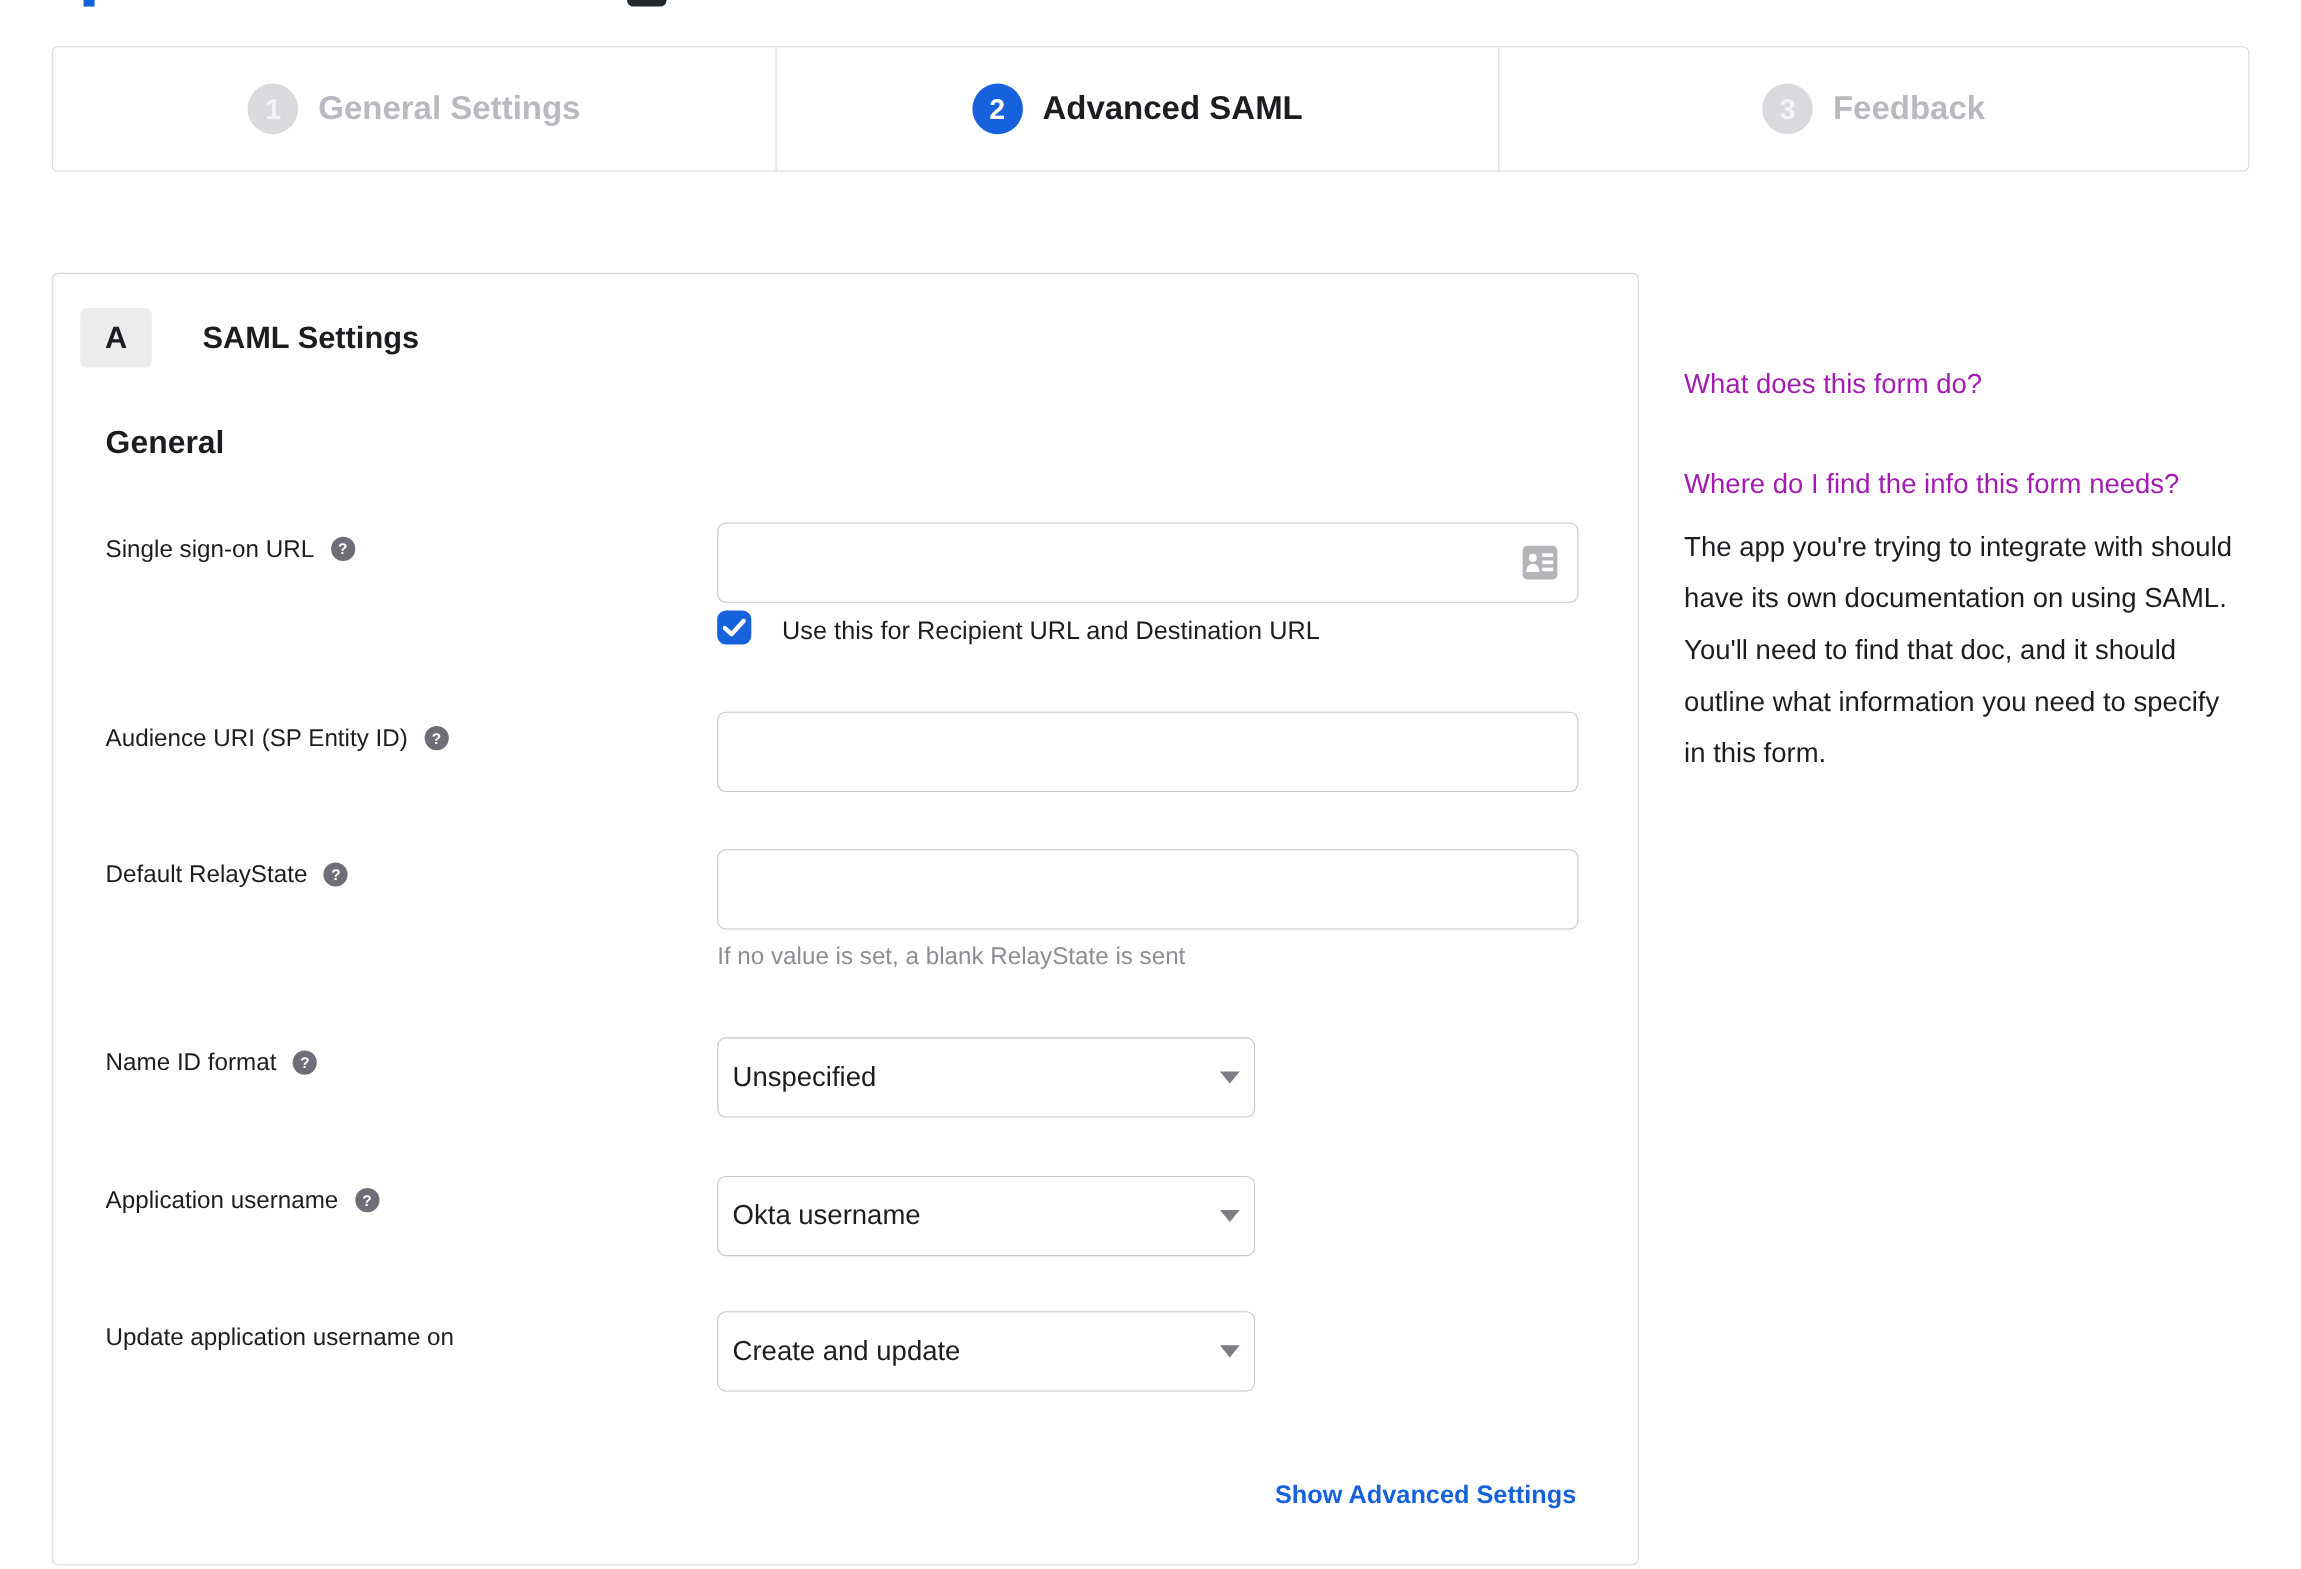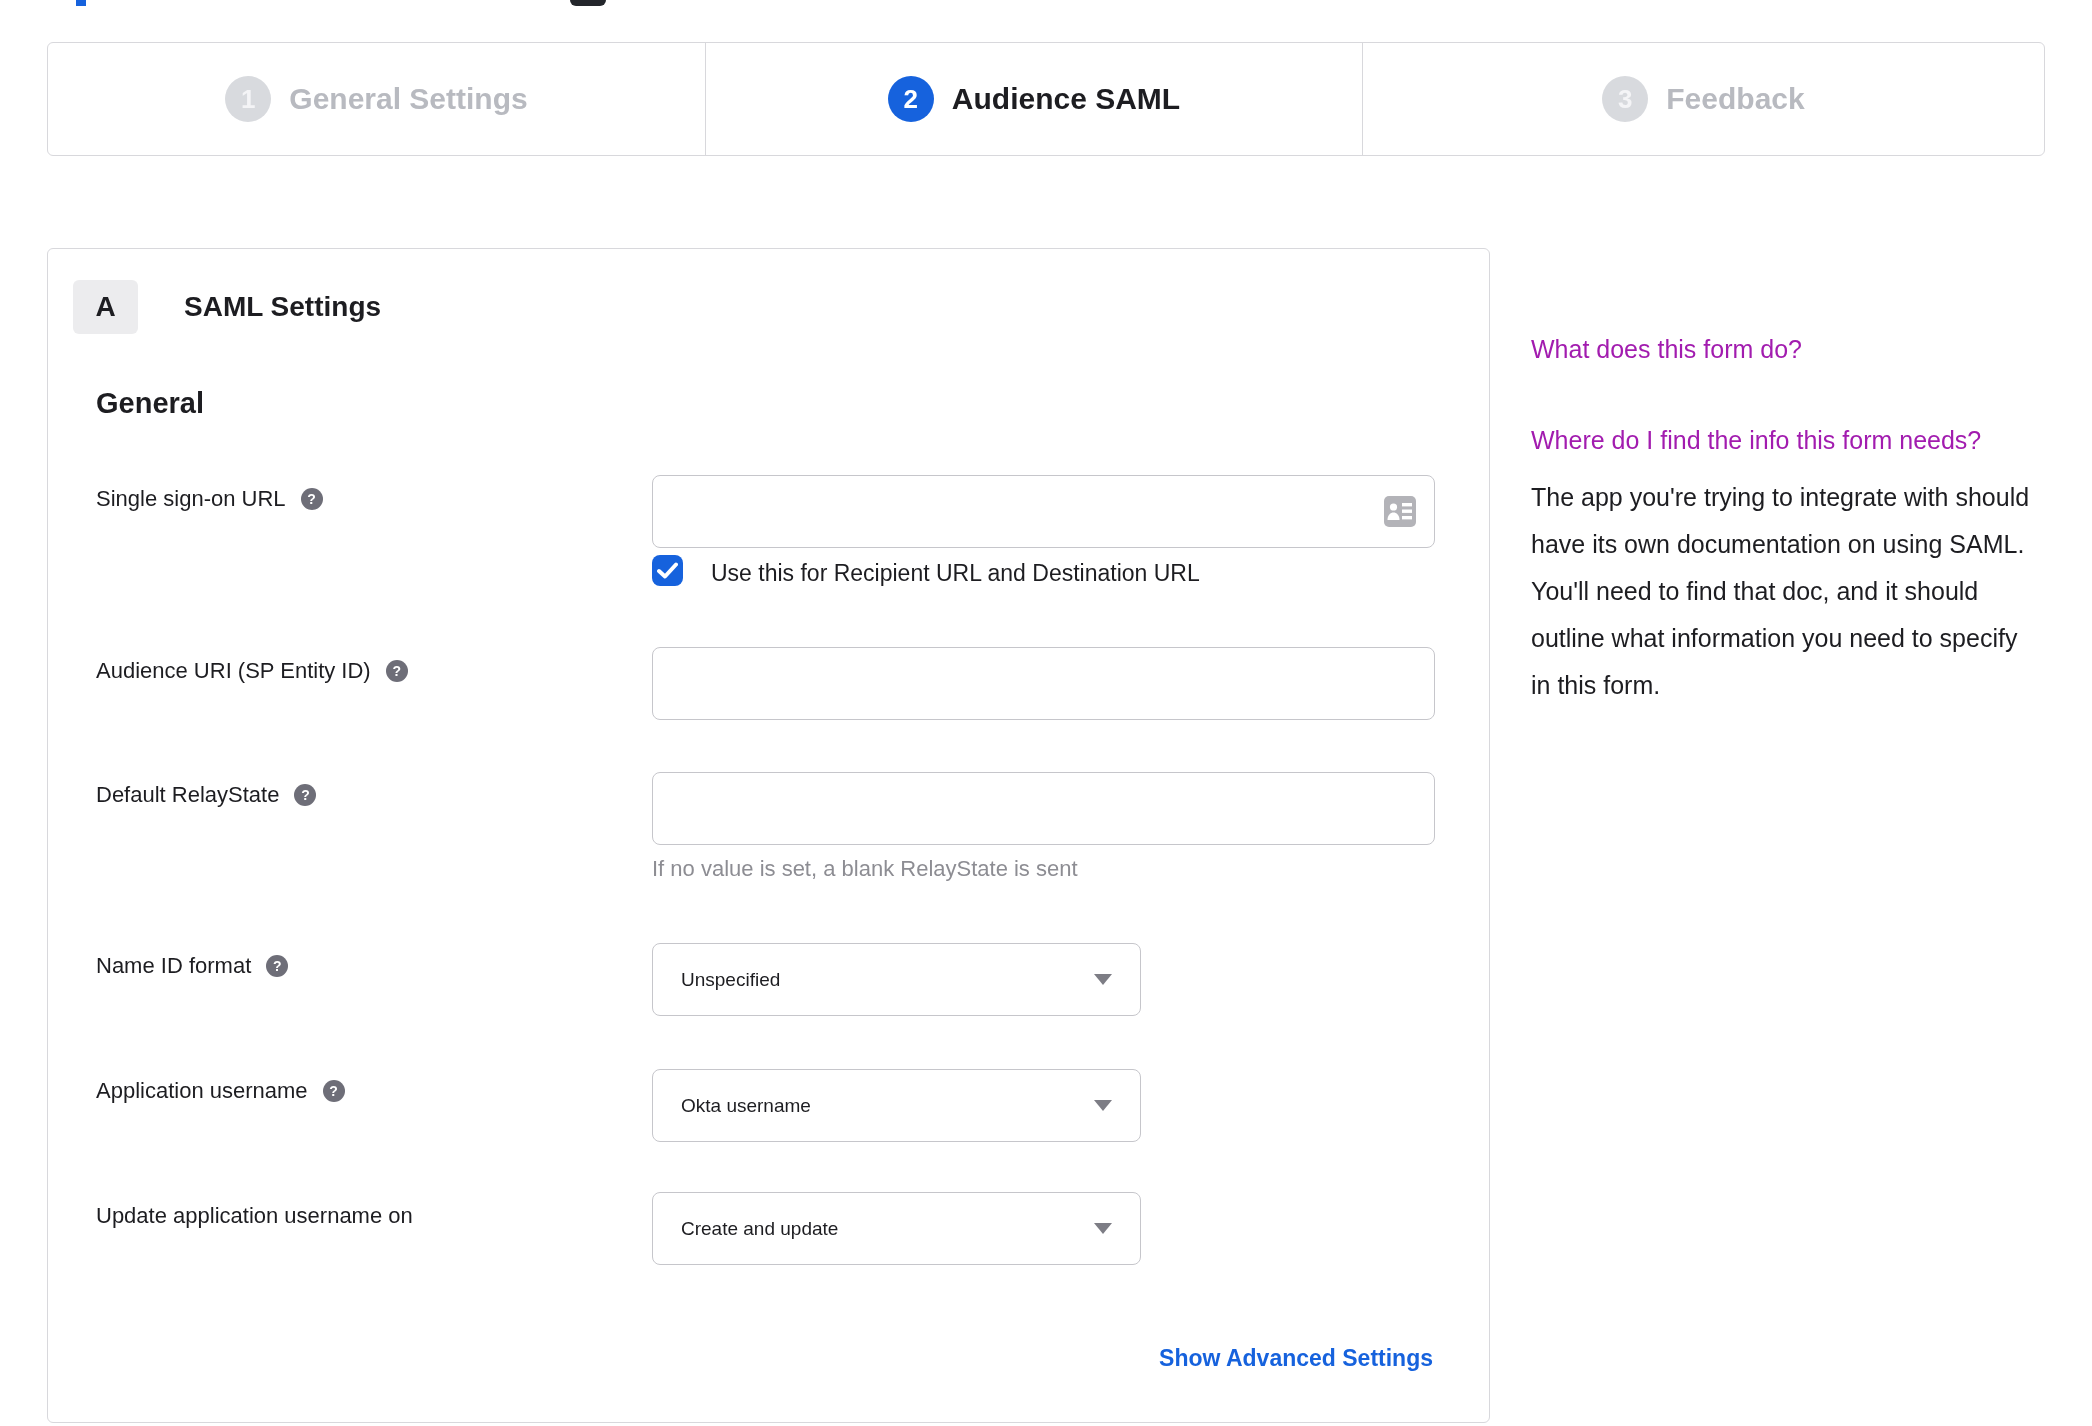--- a/index.html
+++ b/index.html
@@ -67,21 +67,21 @@
     font-family: "Liberation Sans", sans-serif;
   }
   .input-wrap { position: absolute; left: 604px; width: 783px; height: 73px; }
   .input-wrap .text-input { left: 0; top: 0; width: 100%; height: 100%; }
   .card-icon { position: absolute; right: 19px; top: 21px; width: 32px; height: 31px; }
 
   .select-box {
     position: absolute; left: 604px; width: 489px; height: 73px;
     border: 1px solid #c6c6cb; border-radius: 8px; background: #fff;
     display: flex; align-items: center; justify-content: space-between;
-    padding: 0 28px; font-size: 19px; color: #1d1d21; cursor: pointer;
+    padding: 0 13px; font-size: 25px; color: #1d1d21; cursor: pointer;
   }
   .caret {
     width: 0; height: 0;
     border-left: 9px solid transparent; border-right: 9px solid transparent;
     border-top: 11px solid #7d7d85;
   }
 
   .checkbox {
     position: absolute; left: 604px; top: 306px; width: 31px; height: 31px;
     background: #1662dd; border-radius: 8px;
@@ -110,21 +110,21 @@
 <div class="frag-blue"></div>
 <div class="frag-dark"></div>
 
 <div class="stepper">
   <div class="step step-1">
     <div class="step-circle">1</div>
     <div class="step-label">General Settings</div>
   </div>
   <div class="step step-2 active">
     <div class="step-circle">2</div>
-    <div class="step-label">Audience SAML</div>
+    <div class="step-label">Advanced SAML</div>
   </div>
   <div class="step step-3">
     <div class="step-circle">3</div>
     <div class="step-label">Feedback</div>
   </div>
 </div>
 
 <div class="panel">
   <div class="panel-badge">A</div>
   <div class="panel-title">SAML Settings</div>

